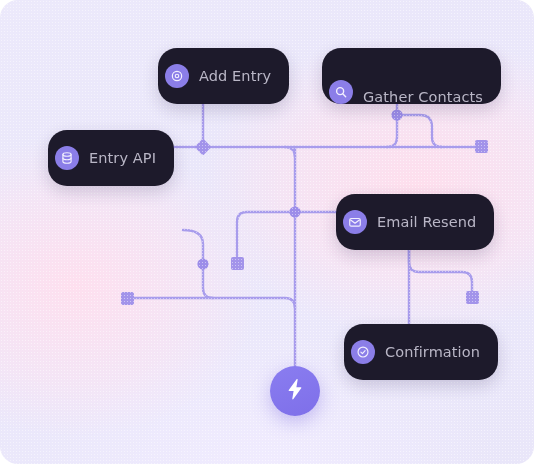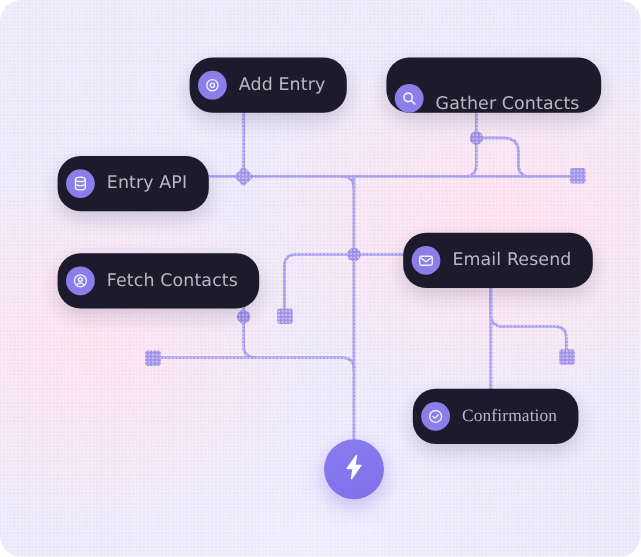--- a/index.html
+++ b/index.html
@@ -32,21 +32,21 @@
     background-position: 0 0, 2px 1px;
     mix-blend-mode: normal;
   }
   #wires { position: absolute; inset: 0; }
 
   .node {
     position: absolute;
     display: flex;
     align-items: center;
     gap: 10px;
-    height: 46px;
+    height: 56px;
     padding: 0 18px 0 7px;
     background: #1d1a2b;
     border-radius: 19px;
     box-shadow: 0 6px 16px rgba(40,28,80,0.18);
     white-space: nowrap;
   }
   .node .badge {
     width: 24px; height: 24px;
     border-radius: 50%;
     background: #8b7ee8;
@@ -144,42 +144,32 @@
     <span class="badge">
       <svg width="14" height="14" viewBox="0 0 24 24" fill="none" stroke="#f2effe" stroke-width="2" stroke-linecap="round">
         <ellipse cx="12" cy="6" rx="7" ry="3"></ellipse>
         <path d="M5 6v12c0 1.7 3.1 3 7 3s7-1.3 7-3V6"></path>
         <path d="M5 12c0 1.7 3.1 3 7 3s7-1.3 7-3"></path>
       </svg>
     </span>
     <span class="lbl">Entry API</span>
   </div>
 
-  <div class="node" style="left:48px; top:211px;">
-    <span class="badge">
-      <svg width="14" height="14" viewBox="0 0 24 24" fill="none" stroke="#f2effe" stroke-width="2" stroke-linecap="round">
-        <circle cx="12" cy="12" r="8.5"></circle>
-          <circle cx="12" cy="10" r="2.8"></circle>
-        <path d="M6.6 18.6a6 6 0 0 1 10.8 0"></path>
-      </svg>
-    </span>
-    <span class="lbl">Fetch Contacts</span>
-  </div>
 
   <div class="node" style="left:336px; top:194px;">
     <span class="badge">
       <svg width="14" height="14" viewBox="0 0 24 24" fill="none" stroke="#f2effe" stroke-width="2" stroke-linejoin="round">
         <rect x="3" y="6" width="18" height="13" rx="2.5"></rect>
         <path d="M4 8l8 6 8-6"></path>
       </svg>
     </span>
     <span class="lbl">Email Resend</span>
   </div>
 
-  <div class="node" style="left:344px; top:324px;font-family:Liberation Serif, serif;">
+  <div class="node" style="left:344px; top:324px;">
     <span class="badge">
       <svg width="14" height="14" viewBox="0 0 24 24" fill="none" stroke="#f2effe" stroke-width="2" stroke-linecap="round" stroke-linejoin="round">
         <circle cx="12" cy="12" r="8.5"></circle>
           <path d="M8.4 12.2l2.6 2.6 4.6-5.2"></path>
       </svg>
     </span>
     <span class="lbl">Confirmation</span>
   </div>
 
   <div id="trigger" style="left:270px; top:366px;">

